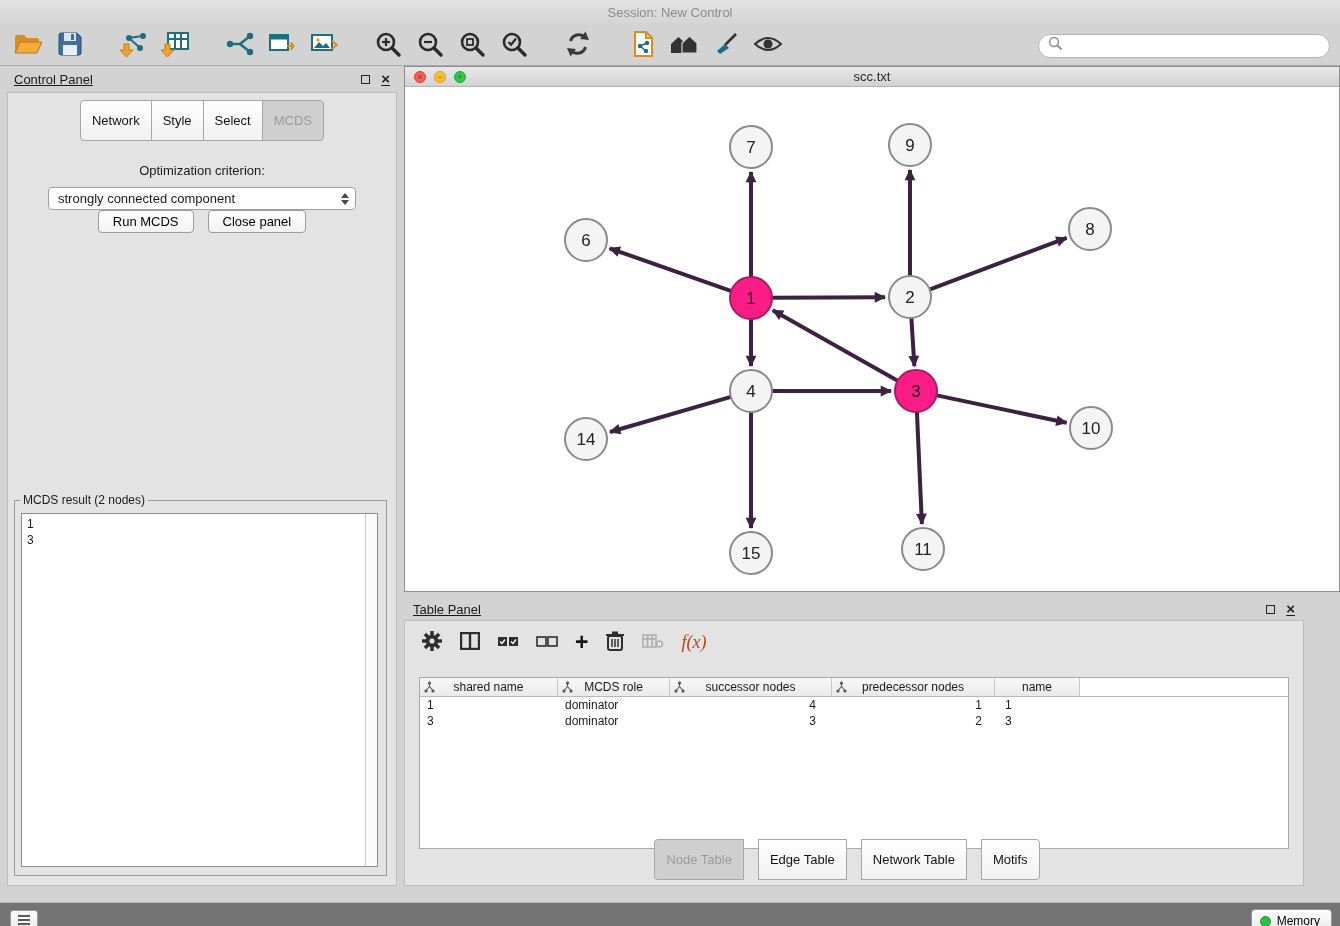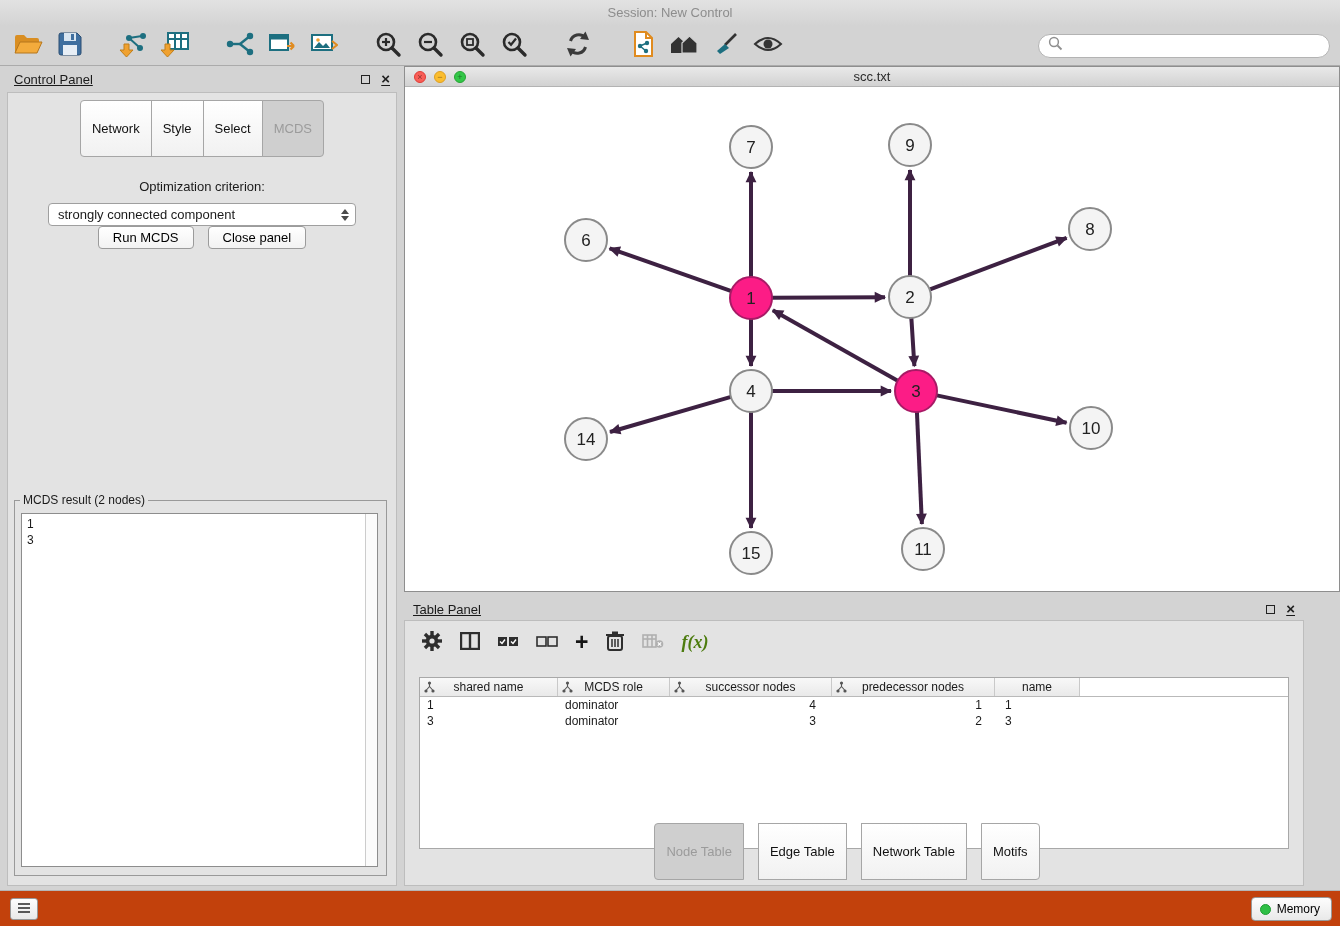--- a/index.html
+++ b/index.html
@@ -28,21 +28,21 @@
   
   .control-panel { position:absolute; left:5px; top:66px; width:394px; height:820px; }
   .panel-header { height:26px; display:flex; align-items:center; padding:0 9px;
     font-size:13px; color:#1a1a1a;text-decoration:underline; }
   .win-btns { margin-left:auto; display:flex; align-items:center; gap:11px; }
   .float-ico { width:9px; height:9px; border:1.5px solid #222; display:inline-block; }
   .close-ico { font-size:15px; font-weight:bold; color:#222; line-height:10px; }
   .cp-body { position:absolute; top:26px; left:2px; right:2px; bottom:0;
     background:#e3e3e3; border:1px solid #bdbdbd; }
   .cp-tabs { display:flex; justify-content:center; margin-top:7px; }
-  .seg-tab { padding:20px 11px; font-size:13px; color:#111;
+  .seg-tab { padding:12px 11px; font-size:13px; color:#111;
     background:linear-gradient(#ffffff,#f1f1f1); border:1px solid #a6a6a6; margin-left:-1px; }
   .seg-tab:first-child { border-radius:4px 0 0 4px; margin-left:0; }
   .seg-tab:last-child { border-radius:0 4px 4px 0;text-align:right; }
   .seg-tab.active { background:#cfcfcf; color:#9b9b9b; }
   .opt-label { text-align:center; margin-top:22px; font-size:13px; }
   .dropdown { margin:9px auto 0; width:308px; height:23px; background:#fff;
     border:1px solid #9f9f9f; border-radius:4px; display:flex; align-items:center;
     padding:0 6px 0 9px; font-size:13px; }
   .dd-arrows { margin-left:auto; display:flex; flex-direction:column; align-items:center; gap:2px; }
   .dd-arrows i { display:block; width:0; height:0; border-left:4px solid transparent; border-right:4px solid transparent; }
@@ -72,39 +72,39 @@
   .light.yellow { background:#fbbd2e; border:1px solid #dd9f23; }
   .light.green { background:#33c748; border:1px solid #27a334; }
   .net-canvas { position:absolute; top:20px; left:0; right:0; bottom:0; background:#fff; }
   
   .table-panel { position:absolute; left:404px; top:596px; width:900px; height:290px; }
   .tp-body { position:absolute; top:24px; left:0; right:0; bottom:0;
     background:#e3e3e3; border:1px solid #bdbdbd; }
   .tp-toolbar { height:42px; display:flex; align-items:center; padding:0 16px; gap:17px; }
   .ti { display:flex; align-items:center; justify-content:center; background:none; border:none; padding:0; height:30px; }
   .plus { font-size:23px; font-weight:bold; color:#151515; line-height:22px; }
-  .fx { font-family:"Liberation Serif", serif; font-style:italic; font-size:18px; color:#4d7c0f;font-weight:bold; }
+  .fx { font-family:"Liberation Serif", serif; font-style:italic; font-size:18px; color:#c2410c; }
   .table-wrap { position:absolute; top:56px; left:14px; right:14px; bottom:36px;
     background:#fff; border:1px solid #a8a8a8; overflow:hidden; }
   .thead { display:flex; height:19px; border-bottom:1px solid #b9b9b9; }
   .th { background:linear-gradient(#f8f8f8,#e9e9e9); border-right:1px solid #c9c9c9;
     font-size:12px; display:flex; align-items:center; justify-content:center;
     position:relative; color:#1a1a1a; }
   .th .fork { position:absolute; left:4px; top:3px; }
   .tr { display:flex; height:16px; }
   .td { font-size:12px; line-height:16px; white-space:nowrap; overflow:hidden; }
   .c0 { width:138px; } .c1 { width:112px; } .c2 { width:162px; } .c3 { width:163px; } .c4 { width:85px; }
   .al { padding-left:7px; text-align:left; }
   .ar2 { padding-right:16px; text-align:right; }
   .ar3 { padding-right:13px; text-align:right; }
   .al4 { padding-left:10px; text-align:left; }
   .tp-tabs { position:absolute; bottom:5px; left:0; right:14px; display:flex; justify-content:center;gap:15px; }
   
-  .statusbar { position:absolute; left:0; right:0; bottom:0; height:36px;
-    background:#c2410c; border-top:1px solid #b5b5b5; }
+  .statusbar { position:absolute; left:0; right:0; bottom:0; height:24px;
+    background:#737373; border-top:1px solid #b5b5b5; }
   .list-btn { position:absolute; left:10px; top:7px; width:28px; height:22px;
     background:linear-gradient(#fdfdfd,#e9e9e9); border:1px solid #999; border-radius:3px;
     display:flex; align-items:center; justify-content:center; }
   .memory-btn { position:absolute; right:8px; top:6px; height:24px; padding:0 11px 0 8px;
     display:flex; align-items:center; gap:6px; font-size:12px;
     background:linear-gradient(#fdfdfd,#e9e9e9); border:1px solid #999; border-radius:4px; }
   .dot { width:11px; height:11px; border-radius:50%; background:#2ebf45; border:1px solid #1f9c33; }
 </style>
 </head>
 <body>

